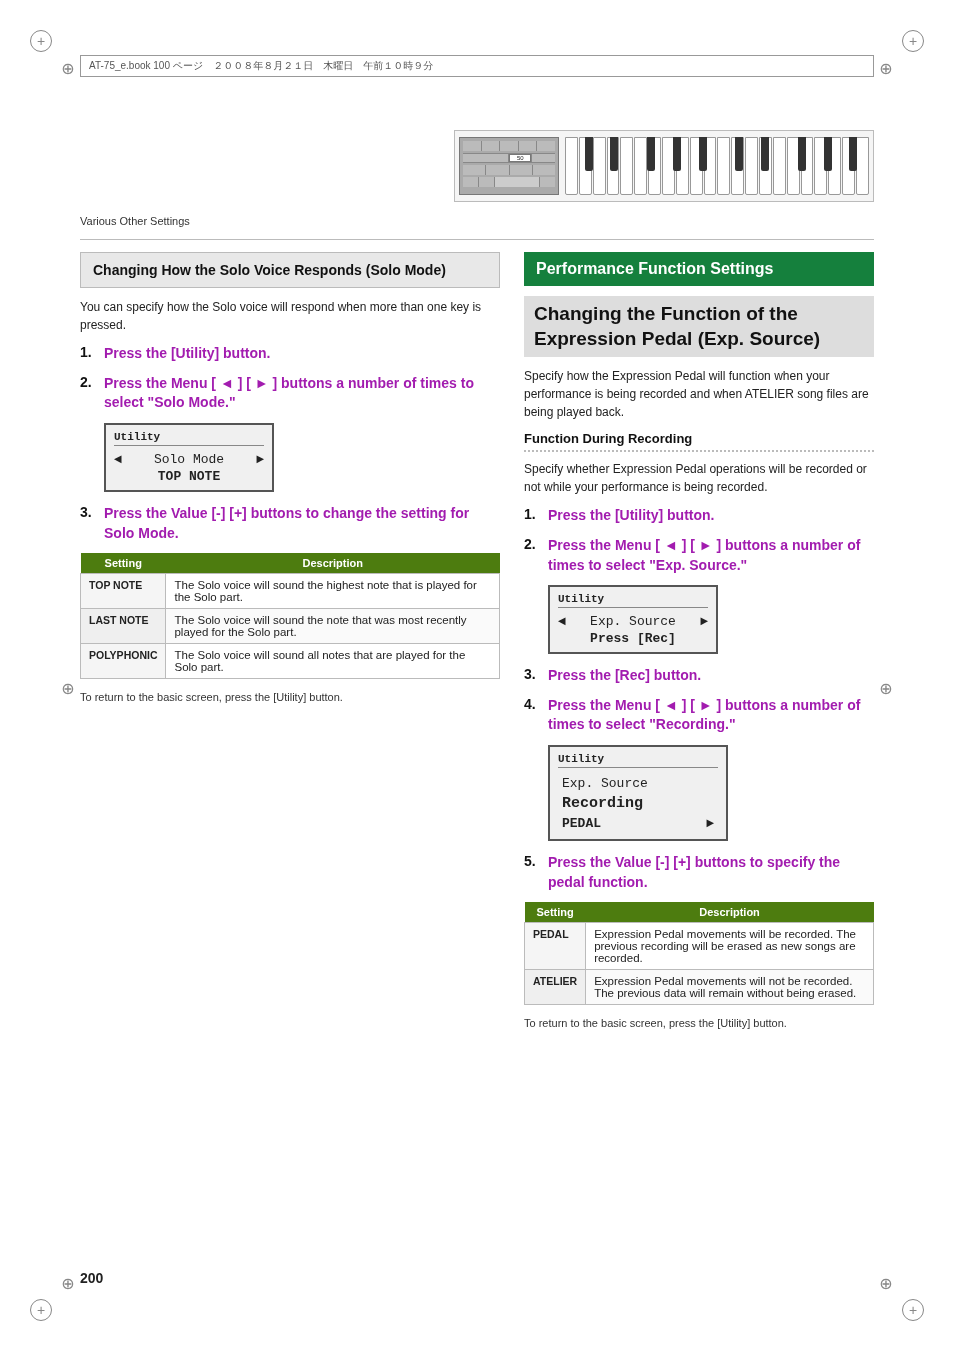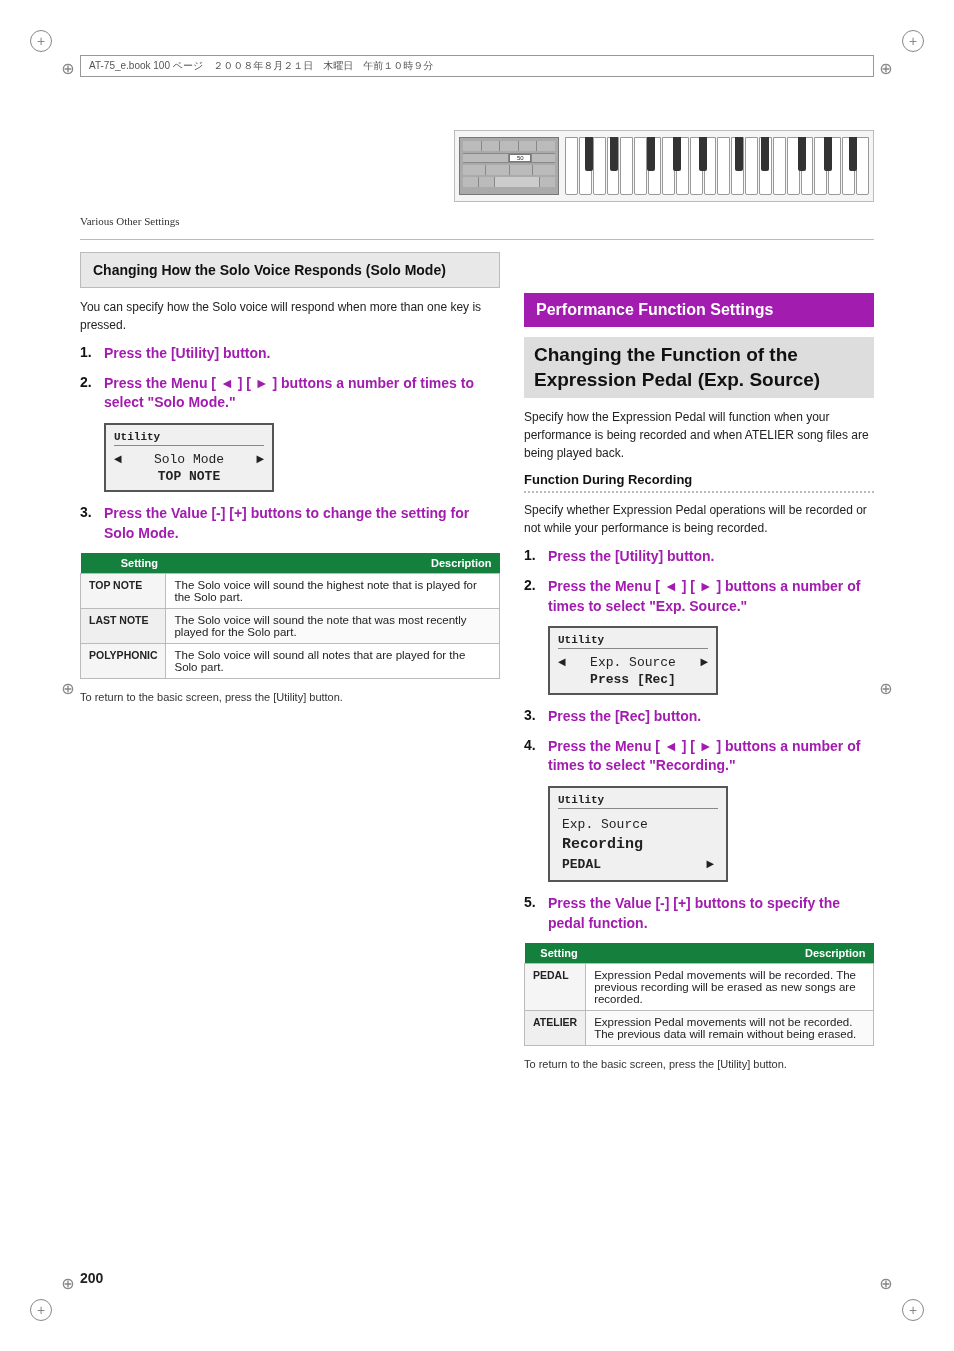--- a/index.html
+++ b/index.html
@@ -121,24 +121,23 @@
       margin-bottom: 10px;
     }
     .section-box h2 {
       font-size: 14px;
       font-weight: bold;
       color: #111;
       line-height: 1.3;
     }
 
     .perf-section-box {
-      background: #a21caf;
+      background: #15803d;
       padding: 8px 12px;
       margin-bottom: 10px;
-      margin-top: 41px;
     }
     .perf-section-box h2 {
       font-size: 16px;
       font-weight: bold;
       color: #fff;
     }
 
     .subsection-box {
       background: #ddd;
       padding: 6px 10px;
@@ -215,23 +214,23 @@
     }
 
     
     .settings-table {
       width: 100%;
       border-collapse: collapse;
       margin: 8px 0 12px 0;
       font-size: 11.5px;
     }
     .settings-table th {
-      background: #15803d;
+      background: #4d7c0f;
       color: #fff;
-      text-align: right;
+      text-align: center;
       padding: 4px 8px;
       font-size: 11px;
       font-weight: bold;
     }
     .settings-table td {
       border: 1px solid #bbb;
       padding: 5px 8px;
       vertical-align: top;
     }
     .settings-table td:first-child {
@@ -376,21 +375,21 @@
         <div style="flex:0.6;"></div>
         <div style="width:8px;background:#333;height:100%;margin:0 1px;border-radius:0 0 2px 2px;"></div>
         <div style="flex:0.4;"></div>
       </div>
     </div>
   </div>
 </div>
 
 <div class="content">
 
-  <div class="section-label" style="margin-top:100px;font-family:Liberation Serif, serif;">Various Other Settings</div>
+  <div class="section-label" style="margin-top:100px;">Various Other Settings</div>
 
   <hr class="divider">
 
   <div class="two-col">
 
     <div class="left-col">
 
       <div class="section-box">
         <h2>Changing How the Solo Voice Responds (Solo Mode)</h2>
       </div>

